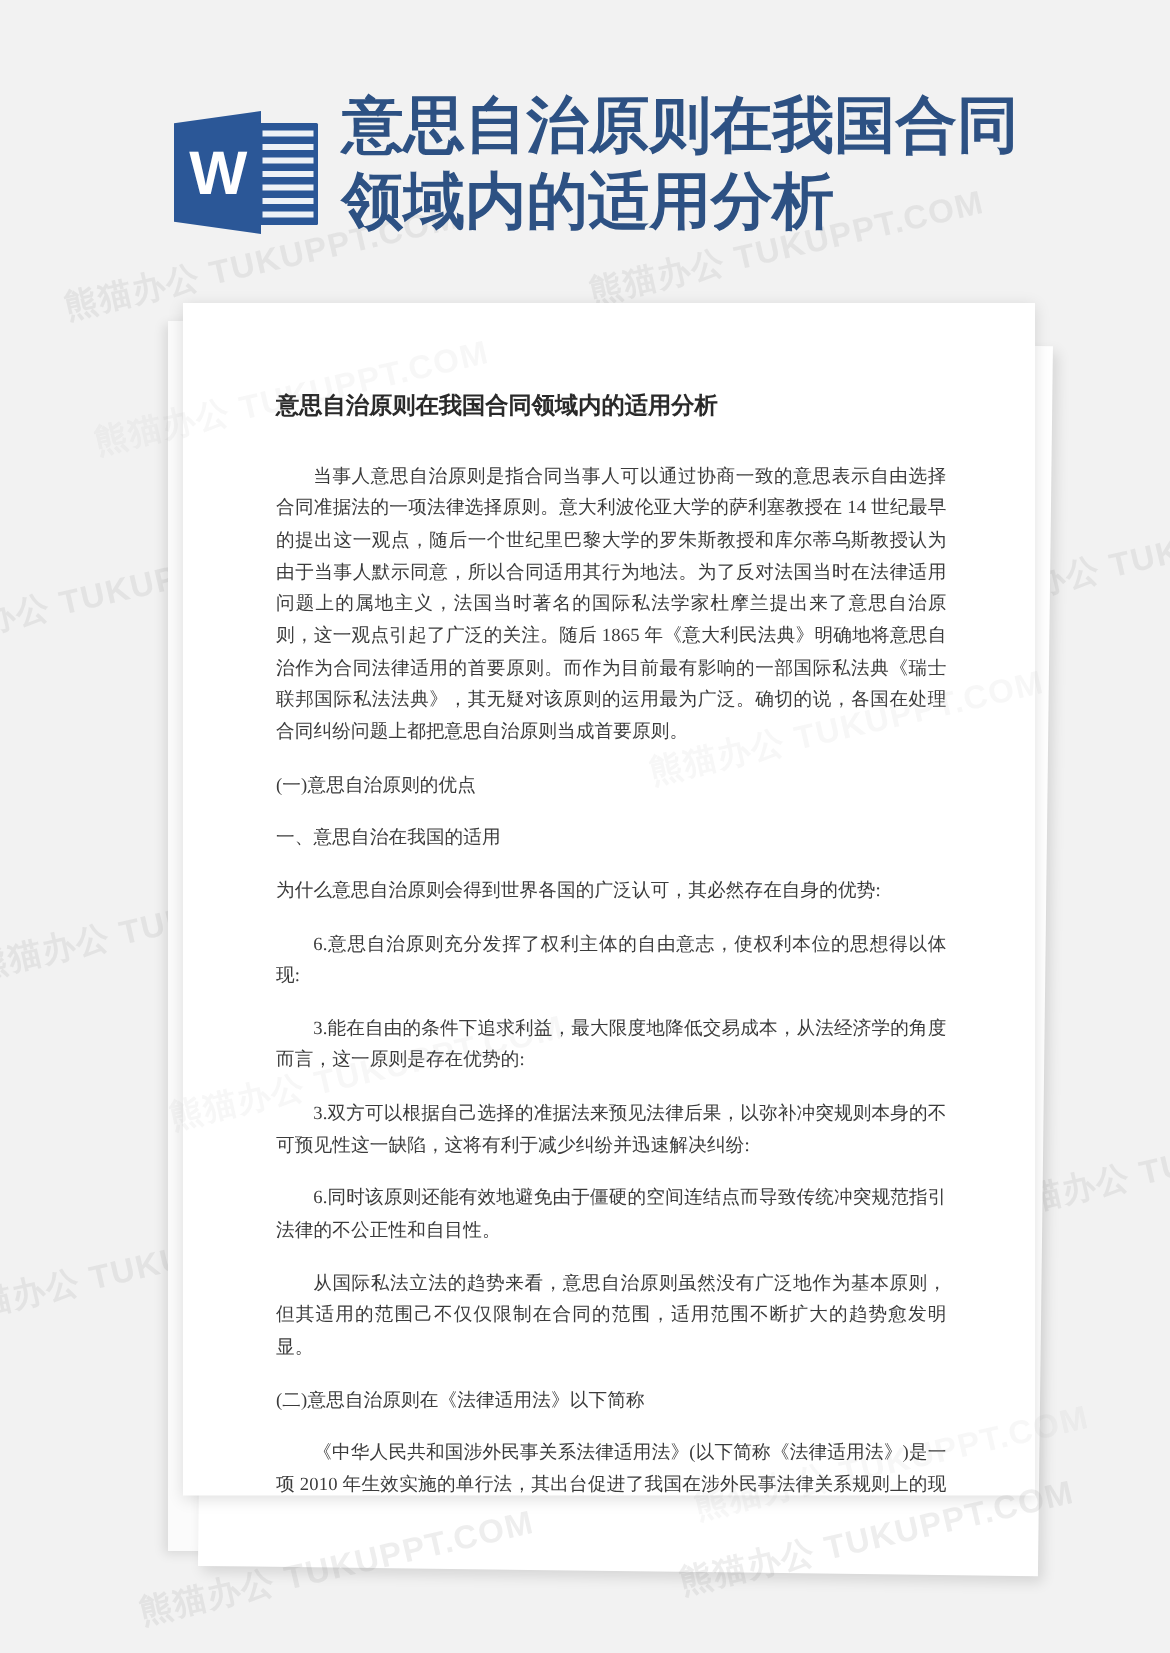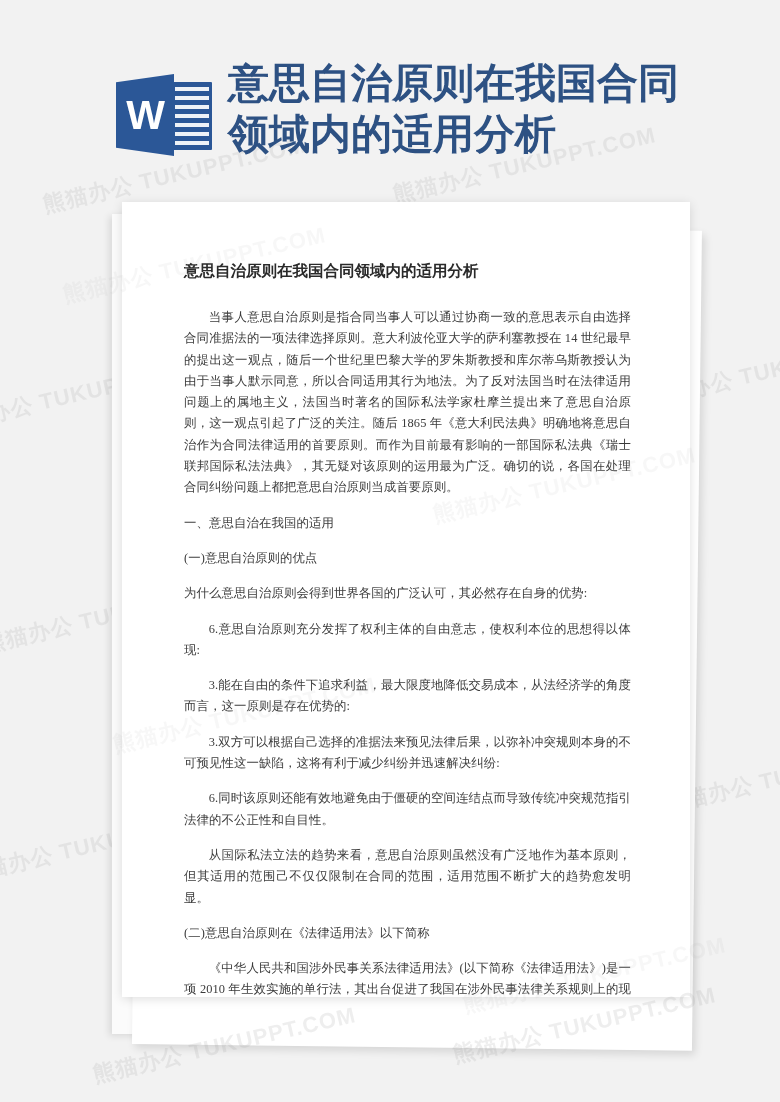--- a/index.html
+++ b/index.html
@@ -199,22 +199,22 @@
   <div class="sheet sheet-back-left"></div>
   <div class="sheet sheet-back-bottom"></div>
   <div class="sheet sheet-main"></div>
 </div>
 
 <div class="doc-page">
   <div class="doc-inner">
     <div class="doc-heading">意思自治原则在我国合同领域内的适用分析</div>
     <div id="doc-body">
         <div class="para indent">当事人意思自治原则是指合同当事人可以通过协商一致的意思表示自由选择合同准据法的一项法律选择原则。意大利波伦亚大学的萨利塞教授在 14 世纪最早的提出这一观点，随后一个世纪里巴黎大学的罗朱斯教授和库尔蒂乌斯教授认为由于当事人默示同意，所以合同适用其行为地法。为了反对法国当时在法律适用问题上的属地主义，法国当时著名的国际私法学家杜摩兰提出来了意思自治原则，这一观点引起了广泛的关注。随后 1865 年《意大利民法典》明确地将意思自治作为合同法律适用的首要原则。而作为目前最有影响的一部国际私法典《瑞士联邦国际私法法典》，其无疑对该原则的运用最为广泛。确切的说，各国在处理合同纠纷问题上都把意思自治原则当成首要原则。</div>
+        <div class="para noindent">(一)意思自治原则的优点</div>
         <div class="para noindent">一、意思自治在我国的适用</div>
-        <div class="para noindent">(一)意思自治原则的优点</div>
         <div class="para noindent">为什么意思自治原则会得到世界各国的广泛认可，其必然存在自身的优势:</div>
         <div class="para indent">6.意思自治原则充分发挥了权利主体的自由意志，使权利本位的思想得以体现:</div>
         <div class="para indent">3.能在自由的条件下追求利益，最大限度地降低交易成本，从法经济学的角度而言，这一原则是存在优势的:</div>
         <div class="para indent">3.双方可以根据自己选择的准据法来预见法律后果，以弥补冲突规则本身的不可预见性这一缺陷，这将有利于减少纠纷并迅速解决纠纷:</div>
         <div class="para indent">6.同时该原则还能有效地避免由于僵硬的空间连结点而导致传统冲突规范指引法律的不公正性和自目性。</div>
         <div class="para indent">从国际私法立法的趋势来看，意思自治原则虽然没有广泛地作为基本原则，但其适用的范围己不仅仅限制在合同的范围，适用范围不断扩大的趋势愈发明显。</div>
         <div class="para noindent">(二)意思自治原则在《法律适用法》以下简称</div>
         <div class="para indent">《中华人民共和国涉外民事关系法律适用法》(以下简称《法律适用法》)是一项 2010 年生效实施的单行法，其出台促进了我国在涉外民事法律关系规则上的现代化和系统化。但在某些方面还是存在滞后的，比如同属于国际私法规范的管辖权、外国判决、仲裁裁决的承认与执行等程序性规范没有纳入在内。</div>
       </div>
   </div>

